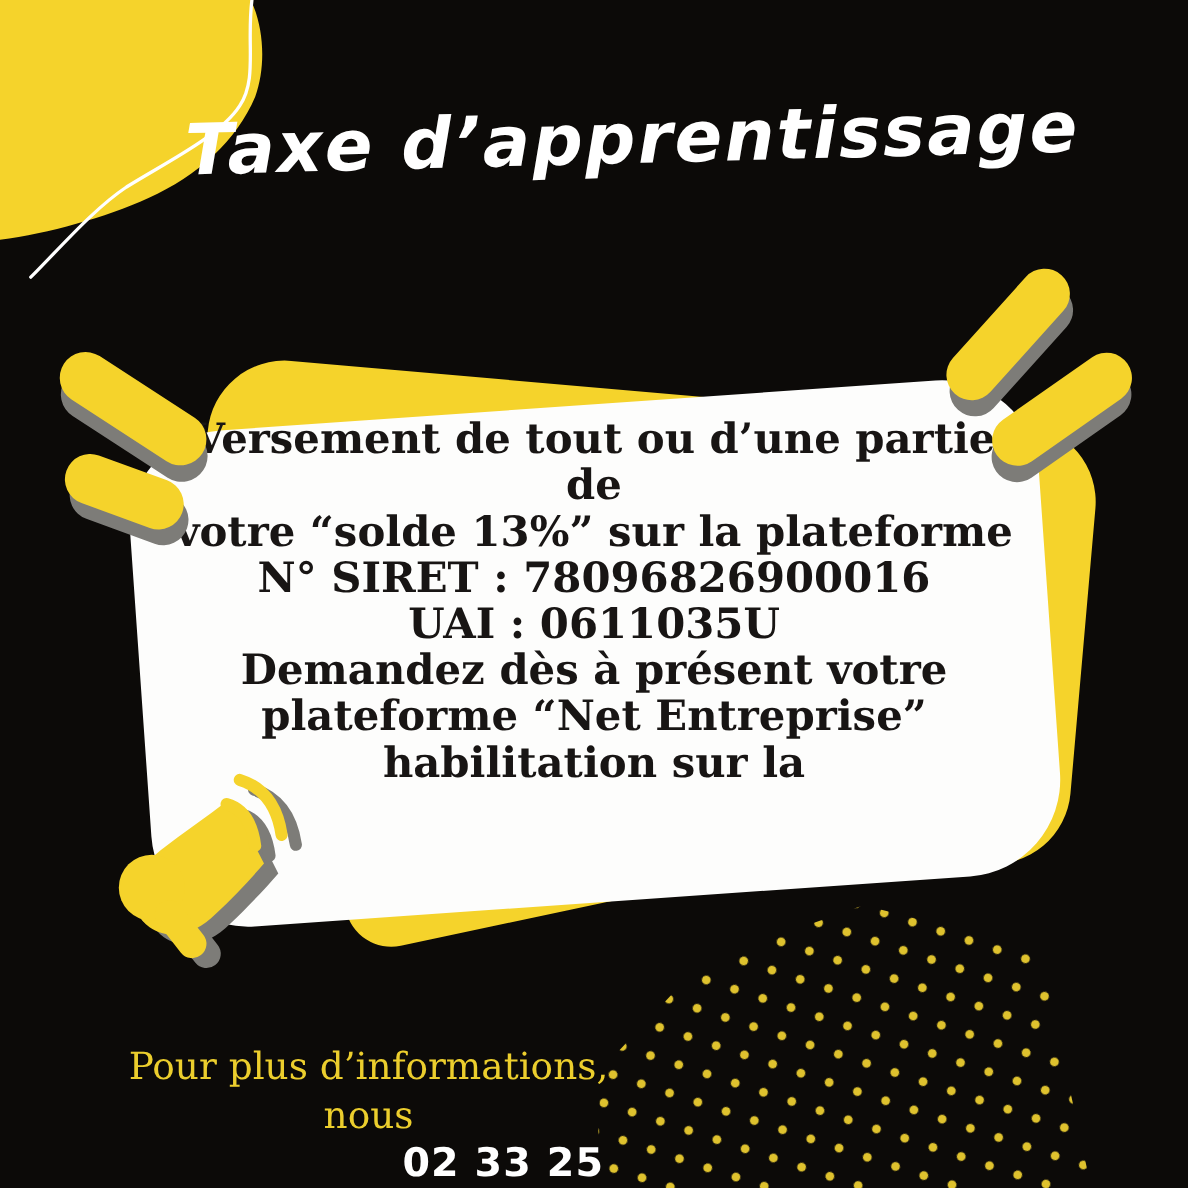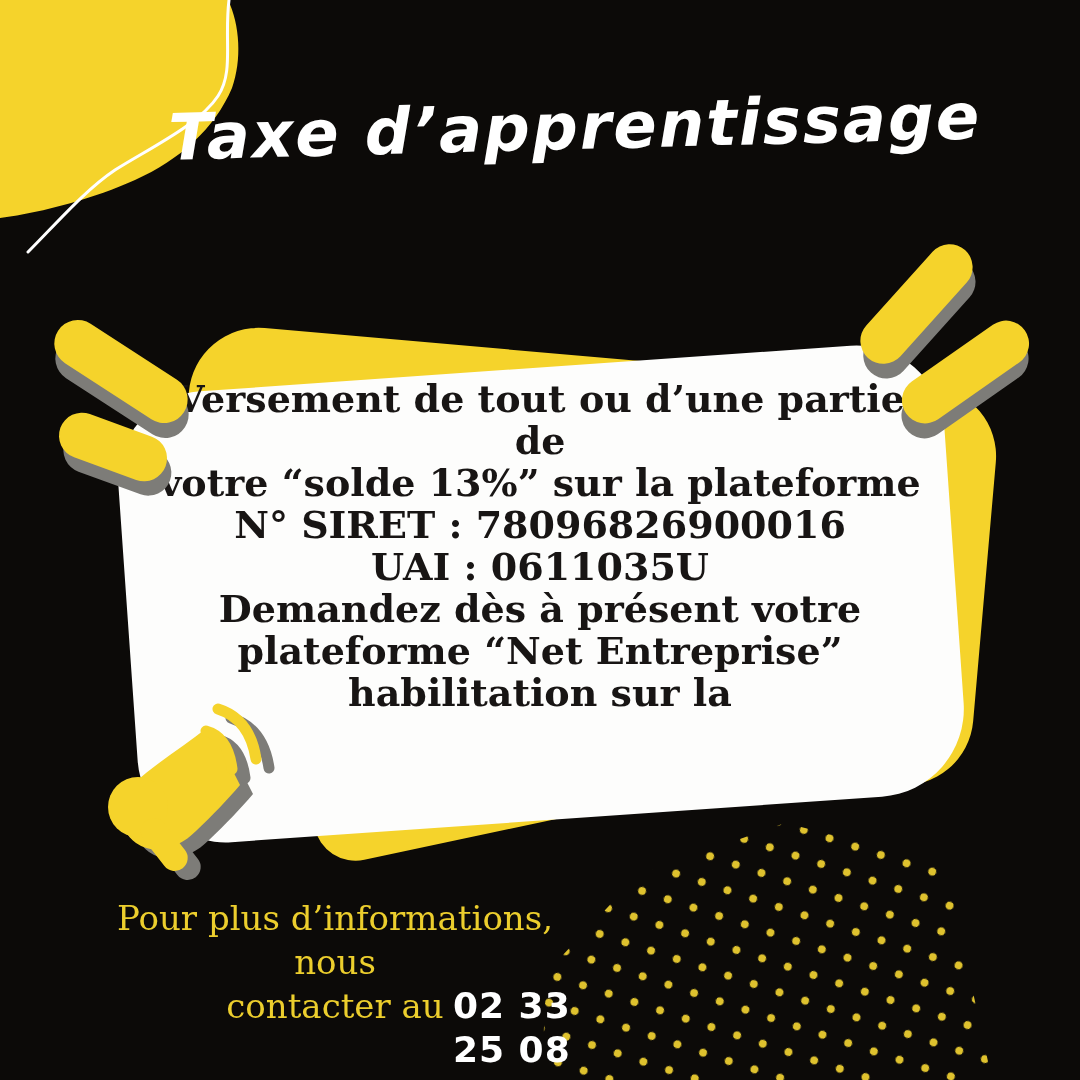--- a/index.html
+++ b/index.html
@@ -80,21 +80,21 @@
   .mark.right{box-shadow:-9px 12px 0 0 var(--gray);}
   .mark-l1{left:46px;top:348px;width:150px;height:47px;transform:rotate(33deg);}
   .mark-l2{left:57px;top:424px;width:112px;height:46px;transform:rotate(20deg);}
   .mark-r1{left:844px;top:281px;width:145px;height:46px;transform:rotate(-48deg);}
   .mark-r2{left:893px;top:349px;width:145px;height:46px;transform:rotate(-35deg);}
 
   .megaphone-svg{left:88px;top:685px;width:200px;height:195px;overflow:visible;}
 
   
   .footer{
-    left:90px;top:896px;width:490px;
+    left:90px;top:948px;width:490px;
     text-align:center;color:var(--footer-yellow);
     font-size:34px;line-height:44px;
   }
   .footer .phone{
     font-family:"DejaVu Sans","Liberation Sans",sans-serif;
     font-weight:bold;color:#ffffff;font-size:36px;letter-spacing:1px;
   }
   .footer span{position:relative;display:inline;}
 </style>
 </head>
@@ -151,16 +151,16 @@
       <path d="M120,42 C100,58 78,72 58,88 C30,110 26,142 48,158 C68,172 92,162 108,146 C124,131 140,114 152,100 C142,80 132,60 120,42 Z"></path>
       <circle cx="50" cy="122" r="30"></circle>
       <rect x="68" y="128" width="60" height="26" rx="13" transform="rotate(52 68 128)"></rect>
       <path d="M118,46 Q140,52 144,84" fill="none" stroke="#f5d32b" stroke-width="11" stroke-linecap="round"></path>
       <path d="M130,24 Q162,34 168,74" fill="none" stroke="#f5d32b" stroke-width="11" stroke-linecap="round"></path>
     </g>
   </svg>
 
   <div class="footer">
     <span>Pour plus d’informations, nous</span><br>
-    <span>contacter au </span><strong class="phone">02 33 25 08 76</strong>
+    <strong class="phone">02 33 25 08 76</strong>
   </div>
 
 </div>
 
 </body></html>

